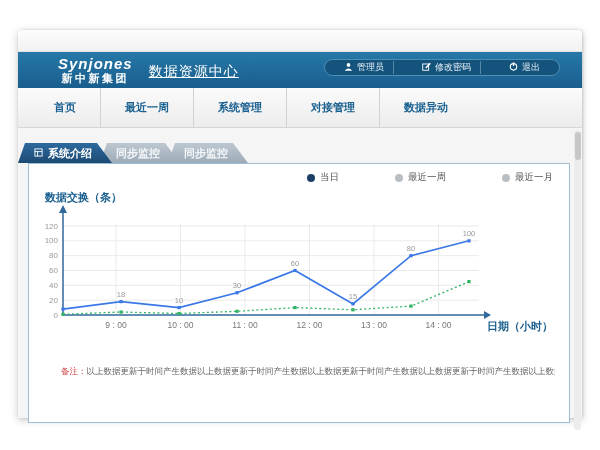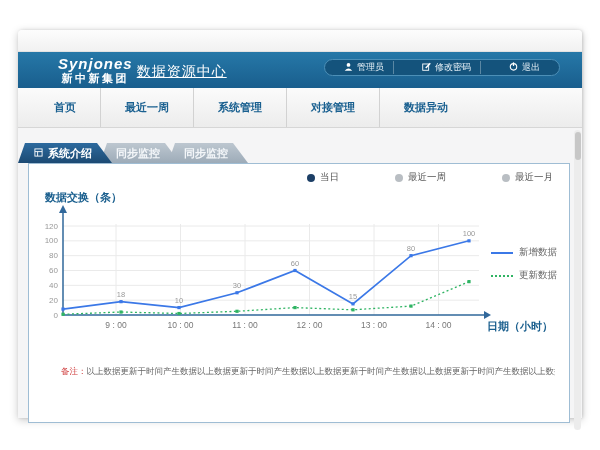--- a/index.html
+++ b/index.html
@@ -1,21 +1,21 @@
 <!DOCTYPE html>
 <html><head>
 <meta charset="utf-8">
 <style>
   * { margin:0; padding:0; box-sizing:border-box; }
   html,body { width:600px; height:450px; background:#fff; font-family:"Liberation Sans","DejaVu Sans",sans-serif; overflow:hidden; }
   .page { position:relative; width:600px; height:450px; background:#fff; }
   .window { position:absolute; left:18px; top:30px; width:564px; height:388px; background:#f5f5f6; border-radius:4px 4px 0 0; box-shadow:0 2px 8px rgba(0,0,0,.22), 1px 0 3px rgba(0,0,0,.12); }
   .top-strip { height:22px; background:linear-gradient(#fdfdfd,#f1f1f1); border-bottom:1px solid #e2e2e2; border-radius:4px 4px 0 0; }
   .header { position:relative; height:36px; background:linear-gradient(180deg,#2678a8,#195e8d); display:flex; align-items:center; padding-left:40px; }
-  .logo { color:#fff; line-height:1; margin-right:4px; text-align:center; }
+  .logo { color:#fff; line-height:1; margin-right:16px; text-align:center; }
   .logo-en { font-size:15px; font-weight:bold; font-style:italic; letter-spacing:1px; }
   .logo-cn { font-size:11px; font-weight:bold; letter-spacing:2.5px; margin-top:2px; }
   .app-title { color:#fff; font-size:14px; letter-spacing:1px; padding-top:4px;text-decoration:underline; }
   .user-menu { position:absolute; right:22px; top:7px; height:17px; display:flex; align-items:center; background:#14537c; border:1px solid #4c8fb7; border-radius:10px; padding:0 10px; }
   .um-item { display:flex; align-items:center; gap:4px; color:#e9f2f8; font-size:9px; padding:0 9px; cursor:pointer; }
   .um-item + .um-item { border-left:1px solid rgba(255,255,255,.3);padding-left:28px; }
   .nav { height:40px; background:linear-gradient(#fbfbfb,#ececec); border-bottom:1px solid #d6d6d6; display:flex; align-items:stretch; padding-left:12px; }
   .nav-item { display:flex; align-items:center; padding:0 24px; color:#1a6090; font-size:11px; font-weight:bold; cursor:pointer; }
   .nav-item + .nav-item { border-left:1px solid #d2d2d2; }
   .content { position:relative; height:306px; }
@@ -168,30 +168,20 @@
               <text x="17" y="39.33333333333333" text-anchor="end" font-size="8" fill="#999">100</text>
               <text x="17" y="24.5" text-anchor="end" font-size="8" fill="#999">120</text>
               <text x="75" y="124" text-anchor="middle" font-size="8.5" fill="#777">9 : 00</text>
               <text x="139.5" y="124" text-anchor="middle" font-size="8.5" fill="#777">10 : 00</text>
               <text x="204" y="124" text-anchor="middle" font-size="8.5" fill="#777">11 : 00</text>
               <text x="268.5" y="124" text-anchor="middle" font-size="8.5" fill="#777">12 : 00</text>
               <text x="333" y="124" text-anchor="middle" font-size="8.5" fill="#777">13 : 00</text>
               <text x="397.5" y="124" text-anchor="middle" font-size="8.5" fill="#777">14 : 00</text>
             </svg></div>
         <div class="xlabel">日期（小时）</div>
-        <div class="legend" id="legend">
-            <div class="legend-item">
-              <span class="swatch" style="border-top-style:solid;border-top-color:#3b78e7"></span>
-              <span>新增数据</span>
-            </div>
-            <div class="legend-item">
-              <span class="swatch" style="border-top-style:dotted;border-top-color:#2fb463"></span>
-              <span>更新数据</span>
-            </div>
-          </div>
         <div class="note">
           <span class="note-prefix">备注：</span><span>以上数据更新于时间产生数据以上数据更新于时间产生数据以上数据更新于时间产生数据以上数据更新于时间产生数据以上数据更新于</span>
         </div>
       </div>
 
       <div class="scrollbar">
         <div class="thumb"></div>
       </div>
     </div>
   </div>

